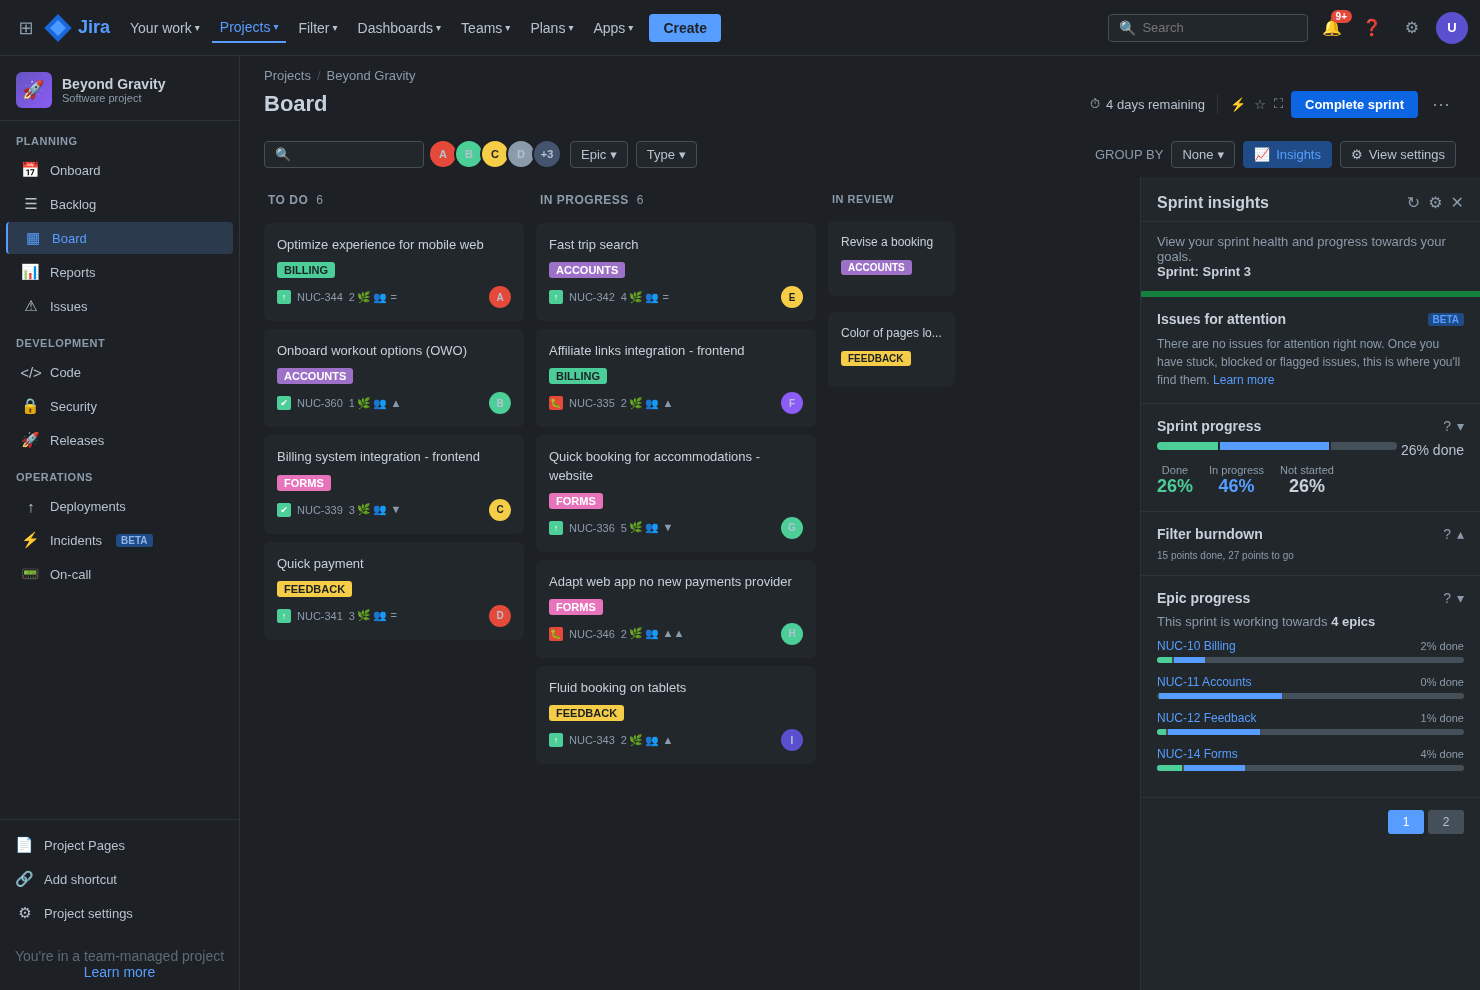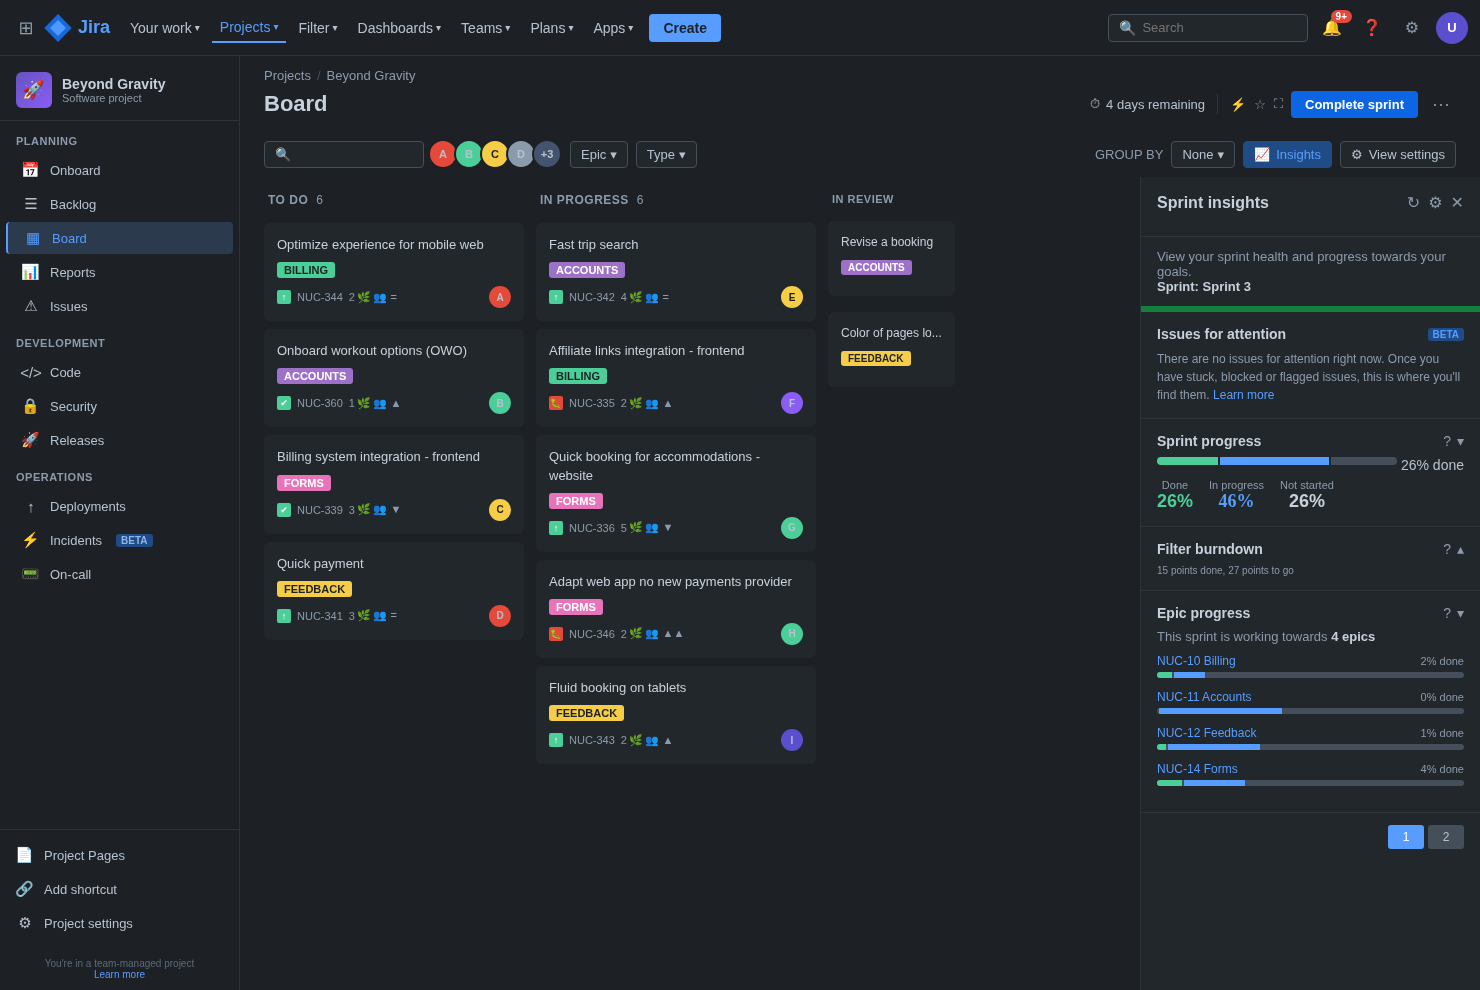--- a/index.html
+++ b/index.html
@@ -31,21 +31,21 @@
     .sidebar-project-icon { width: 36px; height: 36px; border-radius: 6px; background: linear-gradient(135deg, #6554c0 0%, #8b5cf6 100%); display: flex; align-items: center; justify-content: center; font-size: 18px; }
     .sidebar-project-name { font-weight: 600; color: #c7d1db; font-size: 14px; }
     .sidebar-project-type { font-size: 11px; color: #8c9bab; }
     .sidebar-section-label { font-size: 11px; font-weight: 700; color: #8c9bab; padding: 14px 16px 6px; text-transform: uppercase; letter-spacing: 0.5px; }
     .sidebar-item { display: flex; align-items: center; gap: 10px; padding: 7px 16px; cursor: pointer; border-radius: 4px; margin: 1px 6px; color: #b6c2cf; font-size: 13px; }
     .sidebar-item.active { background: #2c3a4e; color: #579dff; border-left: 2px solid #579dff; }
     .sidebar-icon { width: 18px; height: 18px; display: flex; align-items: center; justify-content: center; font-size: 15px; flex-shrink: 0; }
     .sidebar-beta { background: #1f4c87; color: #8fb4e8; font-size: 10px; font-weight: 600; padding: 1px 5px; border-radius: 3px; margin-left: 4px; }
     .sidebar-bottom { margin-top: auto; border-top: 1px solid #2c333a; padding: 8px 0; }
     .sidebar-bottom-item { display: flex; align-items: center; gap: 10px; padding: 8px 16px; cursor: pointer; color: #b6c2cf; font-size: 13px; }
-    .sidebar-footer { text-align: center; padding: 10px 8px; font-size: 10px; color: #5c6b78; }
+    .sidebar-footer { text-align: center; padding: 10px 8px; font-size: 14px; color: #5c6b78; }
     .sidebar-footer a { color: #579dff; text-decoration: none; }
 
     
     .content { flex: 1; overflow: hidden; display: flex; flex-direction: column; }
 
     
     .board-header { padding: 12px 24px 0; }
     .breadcrumb { display: flex; align-items: center; gap: 6px; font-size: 13px; color: #8c9bab; margin-bottom: 6px; }
     .breadcrumb a { color: #8c9bab; text-decoration: none; cursor: pointer; }
     .breadcrumb-sep { color: #454f59; }
@@ -93,21 +93,21 @@
     .card-id-icon.task { background: #4bce97; }
     .card-id-icon.bug { background: #e5493a; }
     .card-stat { font-size: 11px; color: #8c9bab; display: flex; align-items: center; gap: 2px; }
     .card-avatar { width: 22px; height: 22px; border-radius: 50%; display: flex; align-items: center; justify-content: center; font-size: 10px; font-weight: 600; margin-left: auto; }
 
     
     .board-column-partial { min-width: 120px; max-width: 140px; flex-shrink: 0; display: flex; flex-direction: column; margin-right: 4px; overflow: hidden; }
 
     
     .insights-panel { width: 340px; background: #22272b; border-left: 1px solid #2c333a; overflow-y: auto; flex-shrink: 0; padding: 0; }
-    .insights-header { display: flex; align-items: center; justify-content: space-between; padding: 16px 16px 24px; border-bottom: 1px solid #2c333a; }
+    .insights-header { display: flex; align-items: center; justify-content: space-between; padding: 16px 16px 9px; border-bottom: 1px solid #2c333a; }
     .insights-title { font-size: 16px; font-weight: 600; color: #c7d1db; }
     .insights-header-icons { display: flex; align-items: center; gap: 8px; color: #8c9bab; font-size: 16px; cursor: pointer; }
     .insights-desc { padding: 12px 16px; font-size: 13px; color: #8c9bab; border-bottom: 6px solid #15803d; }
     .insights-sprint { font-weight: 600; color: #c7d1db; }
     .insights-section { padding: 14px 16px; border-bottom: 1px solid #2c333a; }
     .insights-section-header { display: flex; align-items: center; justify-content: space-between; margin-bottom: 8px; }
     .insights-section-title { font-size: 14px; font-weight: 600; color: #c7d1db; }
     .insights-section-actions { display: flex; align-items: center; gap: 6px; color: #8c9bab; font-size: 14px; cursor: pointer; }
     .beta-badge { background: #1f4c87; color: #579dff; font-size: 10px; font-weight: 600; padding: 1px 5px; border-radius: 3px; }
     .attention-text { font-size: 12px; color: #8c9bab; line-height: 1.5; }
@@ -117,21 +117,21 @@
     .progress-bar-container { display: flex; align-items: center; gap: 2px; height: 8px; border-radius: 4px; overflow: hidden; margin-bottom: 8px; }
     .progress-segment { height: 100%; }
     .seg-done { background: #4bce97; }
     .seg-inprogress { background: #579dff; }
     .seg-notstarted { background: #454f59; }
     .progress-labels { display: flex; gap: 16px; margin-top: 4px; }
     .progress-label { text-align: center; }
     .progress-label-title { font-size: 11px; color: #8c9bab; }
     .progress-label-value { font-size: 18px; font-weight: 700; color: #c7d1db; }
     .progress-label-value.done-color { color: #4bce97; }
-    .progress-label-value.inprogress-color { color: #579dff; font-family: Liberation Serif, serif; }
+    .progress-label-value.inprogress-color { color: #579dff; }
 
     
     .burndown-text { font-size: 10px; color: #8c9bab; }
 
     
     .epic-intro { font-size: 13px; color: #8c9bab; margin-bottom: 10px; }
     .epic-intro strong { color: #c7d1db; }
     .epic-item { margin-bottom: 12px; }
     .epic-item-header { display: flex; justify-content: space-between; align-items: center; margin-bottom: 4px; }
     .epic-link { color: #579dff; font-size: 12px; cursor: pointer; text-decoration: none; }

